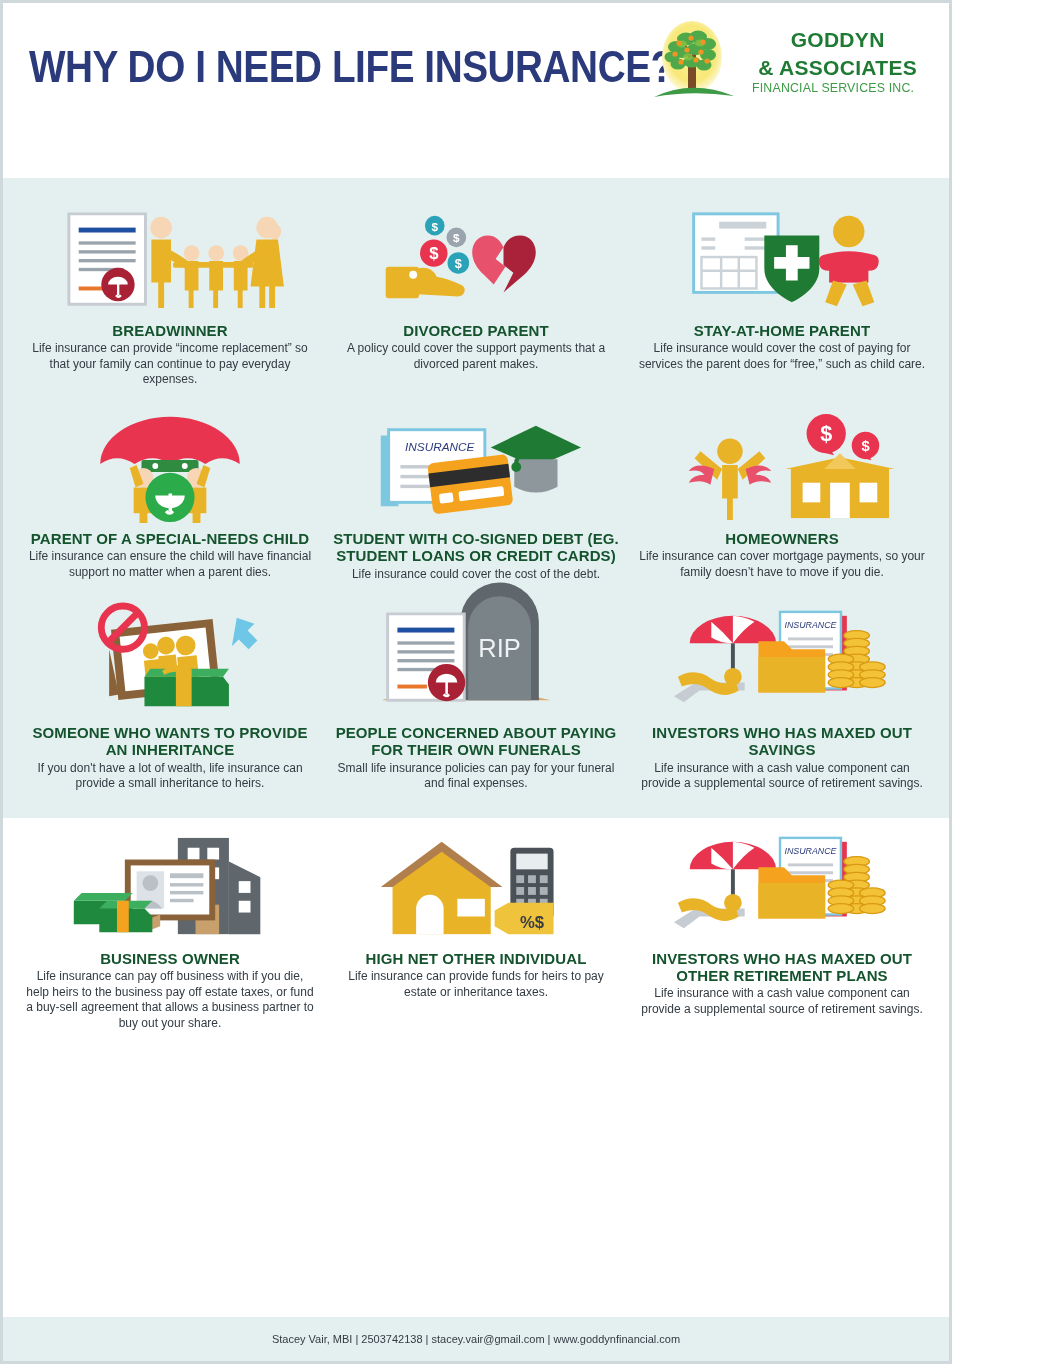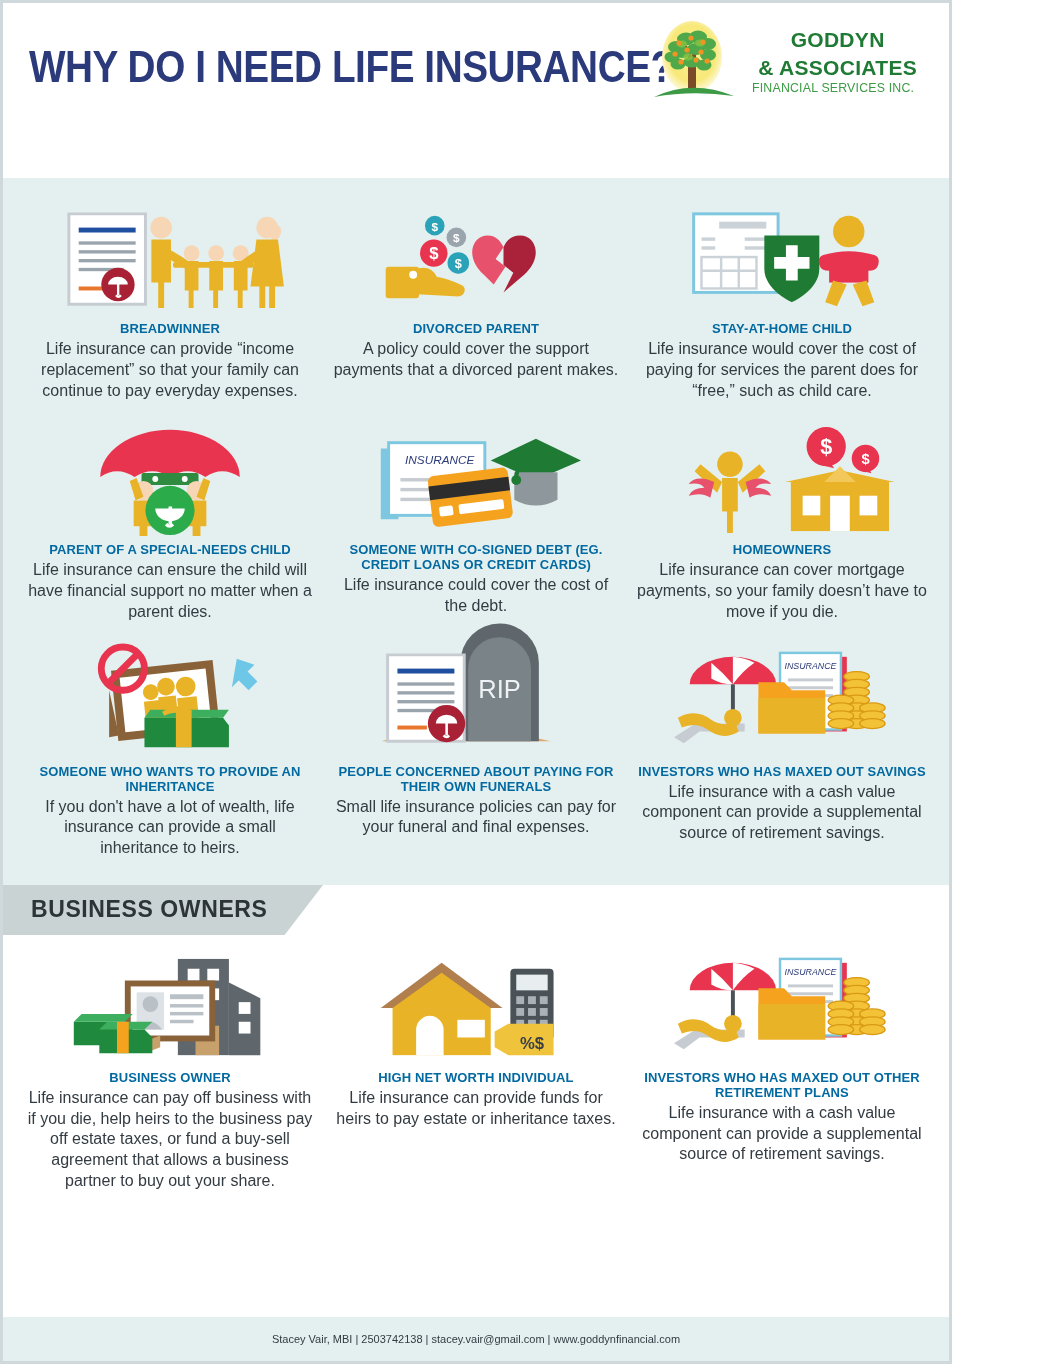--- a/index.html
+++ b/index.html
@@ -70,31 +70,31 @@
     padding: 6px 8px 12px;
   }
   .art {
     height: 112px;
     display: flex;
     align-items: flex-end;
     justify-content: center;
     margin-bottom: 8px;
   }
   .cell-title {
-    color: #0369a1;
-    font-size: 13px;
+    color: #14532d;
+    font-size: 15px;
     font-weight: 700;
     text-align: center;
     line-height: 1.15;
     letter-spacing: .1px;
     margin-bottom: 2px;
   }
   .cell-body {
     color: #333b42;
-    font-size: 16px;
+    font-size: 12px;
     text-align: center;
     line-height: 1.3;
     max-width: 330px;
   }
 
   
   .bo-banner-wrap { position: relative; height: 54px; background: #ffffff; }
   .bo-banner {
     position: absolute; left: 0; top: 0;
     width: 320px; height: 50px;
@@ -265,21 +265,21 @@
               </g>
             <path d="M92 30 h56 v34 c0 22 -28 34 -28 34 s-28 -12 -28 -34 z" fill="#1f7a34"></path>
             <path d="M114 40 h12 v12 h12 v12 h-12 v12 h-12 v-12 h-12 v-12 h12 z" fill="#fff"></path>
             <circle cx="178" cy="26" r="16" fill="#e9b328"></circle>
             <path d="M152 50 q26 -8 52 0 q6 2 4 10 q-2 6 -10 6 h-40 q-8 0 -10 -6 q-2 -8 4 -10z" fill="#e8344e"></path>
             <rect x="158" y="56" width="40" height="22" fill="#e8344e"></rect>
             <path d="M162 76 l14 4 l-10 22 l-12 -4 z" fill="#e9b328"></path>
             <path d="M196 76 l-14 4 l10 22 l12 -4 z" fill="#e9b328"></path>
           </svg>
         </div>
-        <div class="cell-title">STAY-AT-HOME CHILD</div>
+        <div class="cell-title">STAY-AT-HOME PARENT</div>
         <div class="cell-body">Life insurance would cover the cost of paying for services the parent does for “free,” such as child care.</div>
       </div>
 
       <div class="cell">
         <div class="art">
           <svg viewBox="0 0 170 115" width="170" height="113">
             <path d="M14 56 a71 48 0 0 1 142 0 q-18 -12 -35 0 q-18 -12 -36 0 q-18 -12 -36 0 q-18 -12 -35 0 z" fill="#e8344e"></path>
             <rect x="56" y="52" width="58" height="12" rx="2" fill="#2e8b3f"></rect>
             <circle cx="70" cy="58" r="3" fill="#fff"></circle>
               <circle cx="100" cy="58" r="3" fill="#fff"></circle>
@@ -317,21 +317,21 @@
               <rect x="58" y="56" width="82" height="14" fill="#2d2d2d"></rect>
               <rect x="66" y="78" width="14" height="10" rx="2" fill="#fff"></rect>
               <rect x="86" y="78" width="46" height="10" rx="2" fill="#fff"></rect>
             </g>
             <path d="M120 34 l46 -22 l46 22 l-46 20 z" fill="#1f7a34"></path>
             <path d="M144 46 h44 v28 q-22 12 -44 0 z" fill="#8e979c"></path>
             <path d="M168 30 q-22 6 -22 22" stroke="#1f7a34" stroke-width="4" fill="none"></path>
             <circle cx="146" cy="54" r="5" fill="#1f7a34"></circle>
           </svg>
         </div>
-        <div class="cell-title">SOMEONE WITH CO-SIGNED DEBT (EG. CREDIT LOANS OR CREDIT CARDS)</div>
+        <div class="cell-title">STUDENT WITH CO-SIGNED DEBT (EG. STUDENT LOANS OR CREDIT CARDS)</div>
         <div class="cell-body">Life insurance could cover the cost of the debt.</div>
       </div>
 
       <div class="cell">
         <div class="art">
           <svg viewBox="0 0 230 112" width="228" height="110">
             <g fill="#e9b328">
               <circle cx="62" cy="40" r="13"></circle>
               <path d="M54 54 h16 v34 h-5 v22 h-6 v-22 h-5 z"></path>
               <path d="M54 58 l-22 -18 l-6 7 l23 22 z"></path>
@@ -452,25 +452,20 @@
             </g>
           </svg>
         </div>
         <div class="cell-title">INVESTORS WHO HAS MAXED OUT SAVINGS</div>
         <div class="cell-body">Life insurance with a cash value component can provide a supplemental source of retirement savings.</div>
       </div>
 
     </div>
   </div>
 
-  <div class="bo-banner-wrap">
-    <div class="bo-banner">
-      <span class="bo-banner-label">BUSINESS OWNERS</span>
-    </div>
-  </div>
 
   <div class="bo-section">
     <div class="grid">
 
       <div class="cell">
         <div class="art">
           <svg viewBox="0 0 220 110" width="218" height="108">
             <rect x="118" y="4" width="52" height="98" fill="#5f676c"></rect>
             <path d="M170 28 l32 16 v58 h-32 z" fill="#5f676c"></path>
             <g fill="#fff">
@@ -525,21 +520,21 @@
                 <rect x="158" y="54" width="8" height="8"></rect>
                 <rect x="170" y="54" width="8" height="8"></rect>
               <rect x="146" y="66" width="8" height="8"></rect>
                 <rect x="158" y="66" width="8" height="8"></rect>
                 <rect x="170" y="66" width="8" height="8"></rect>
             </g>
             <path d="M124 78 l14 -8 h46 v32 h-46 l-14 -8 z" fill="#f0c33c"></path>
             <text x="162" y="96" font-size="17" fill="#3a3f44" text-anchor="middle" font-weight="bold" font-family="Liberation Sans, sans-serif">%$</text>
           </svg>
         </div>
-        <div class="cell-title">HIGH NET WORTH INDIVIDUAL</div>
+        <div class="cell-title">HIGH NET OTHER INDIVIDUAL</div>
         <div class="cell-body">Life insurance can provide funds for heirs to pay estate or inheritance taxes.</div>
       </div>
 
       <div class="cell">
         <div class="art">
           <svg viewBox="0 0 240 112" width="238" height="110">
             <path d="M26 38 a44 28 0 0 1 88 0 z" fill="#e8344e"></path>
             <path d="M70 10 a44 28 0 0 1 22 6 q-12 8 -22 22 z" fill="#fff"></path>
             <path d="M48 16 q12 10 22 22 q-12 0 -22 -6 z" fill="#fff"></path>
             <rect x="68" y="38" width="4" height="42" fill="#4a5257"></rect>

